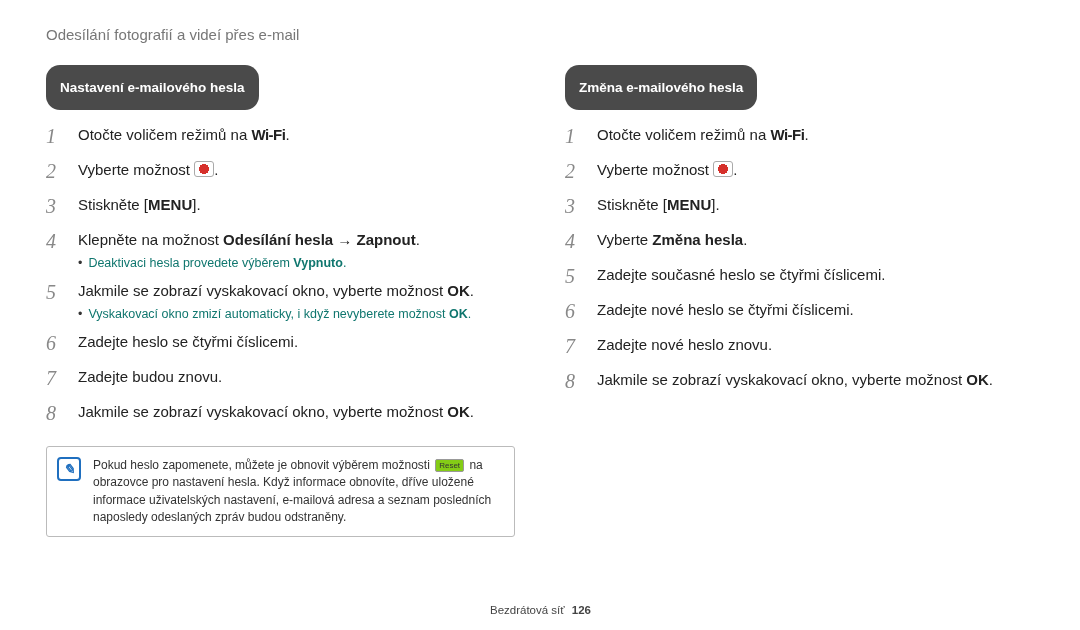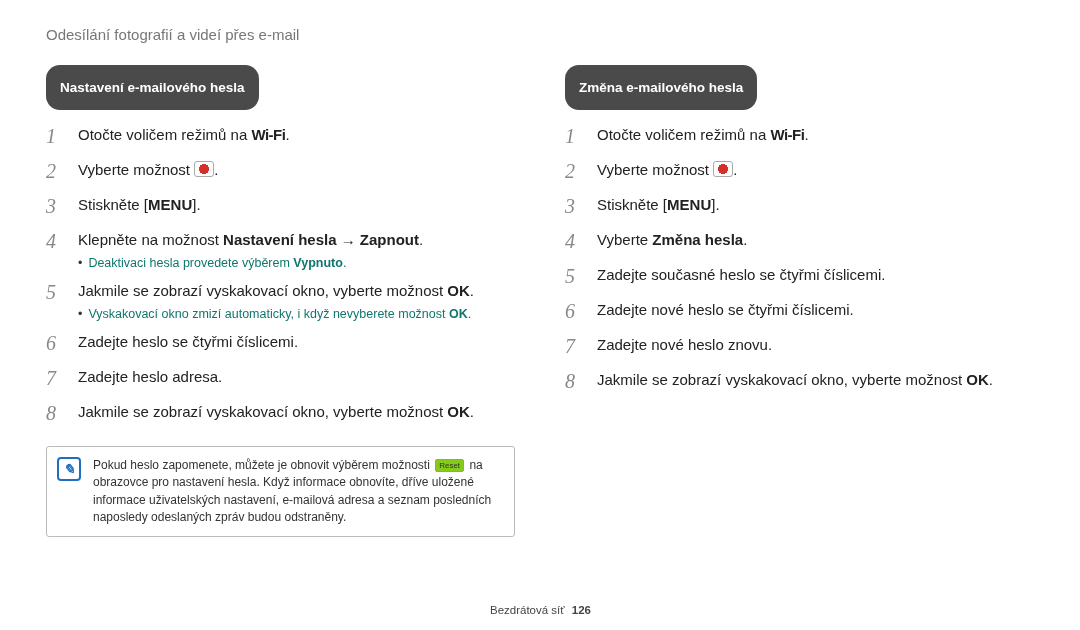--- a/index.html
+++ b/index.html
@@ -162,33 +162,33 @@
           <li>
             <span class="step-num">2</span>
             <span class="step-body"><span class="step-text">Vyberte možnost <span class="icon-email"></span>.</span></span>
           </li>
           <li>
             <span class="step-num">3</span>
             <span class="step-body"><span class="step-text">Stiskněte [<span class="menu-label">MENU</span>].</span></span>
           </li>
           <li>
             <span class="step-num">4</span>
-            <span class="step-body"><span class="step-text">Klepněte na možnost <b>Nastavení hesla</b> → <b>Zapnout</b>.</span><div class="sub">Deaktivaci hesla provedete výběrem <b>Vypnuto</b>.</div></span>
+            <span class="step-body"><span class="step-text">Klepněte na možnost <b>Odesílání hesla</b> → <b>Zapnout</b>.</span><div class="sub">Deaktivaci hesla provedete výběrem <b>Vypnuto</b>.</div></span>
           </li>
           <li>
             <span class="step-num">5</span>
             <span class="step-body"><span class="step-text">Jakmile se zobrazí vyskakovací okno, vyberte možnost <b>OK</b>.</span><div class="sub">Vyskakovací okno zmizí automaticky, i když nevyberete možnost <b>OK</b>.</div></span>
           </li>
           <li>
             <span class="step-num">6</span>
             <span class="step-body"><span class="step-text">Zadejte heslo se čtyřmi číslicemi.</span></span>
           </li>
           <li>
             <span class="step-num">7</span>
-            <span class="step-body"><span class="step-text">Zadejte heslo adresa.</span></span>
+            <span class="step-body"><span class="step-text">Zadejte budou znovu.</span></span>
           </li>
           <li>
             <span class="step-num">8</span>
             <span class="step-body"><span class="step-text">Jakmile se zobrazí vyskakovací okno, vyberte možnost <b>OK</b>.</span></span>
           </li>
         </ol>
 
       <div class="note-box">
         <div class="note-icon">✎</div>
         <div class="note-text">

